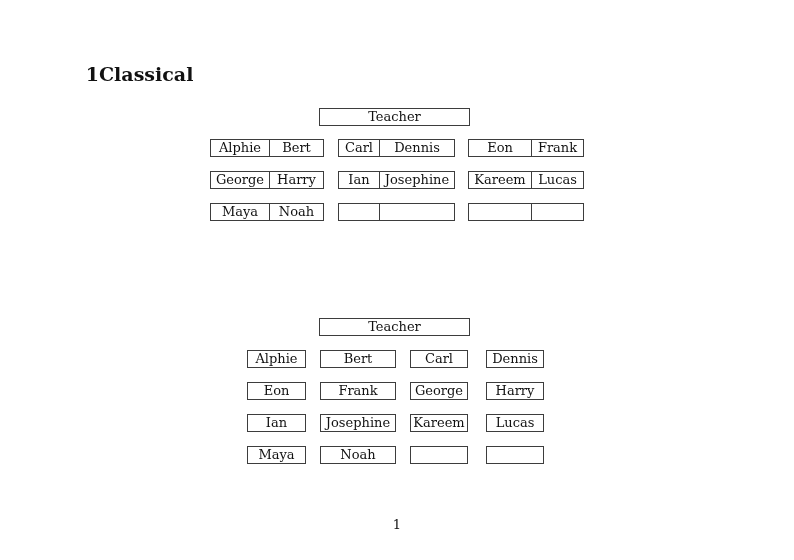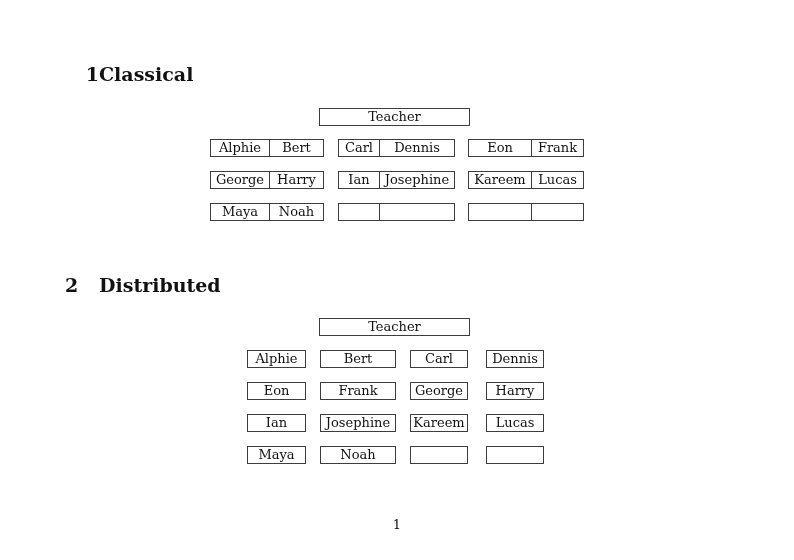--- a/index.html
+++ b/index.html
@@ -111,23 +111,20 @@
   </div>
   <div class="box" style="left:338px; top:203px;">
     <div class="seat" style="width:40px"></div>
     <div class="seat" style="width:75px"></div>
   </div>
   <div class="box" style="left:468px; top:203px;">
     <div class="seat" style="width:62px"></div>
     <div class="seat" style="width:52px"></div>
   </div>
 
-  <div class="heading" style="top:274px;">
-    <span class="sec-num">2</span><span class="sec-title">Distributed</span>
-  </div>
 
   <div class="box" style="left:319px; top:318px; width:151px;">
     <div class="seat teacher-seat">Teacher</div>
   </div>
 
   <div class="box" style="left:247px; top:350px; width:59px;">
     <div class="seat teacher-seat">Alphie</div>
   </div>
   <div class="box" style="left:320px; top:350px; width:76px;">
     <div class="seat teacher-seat">Bert</div>

